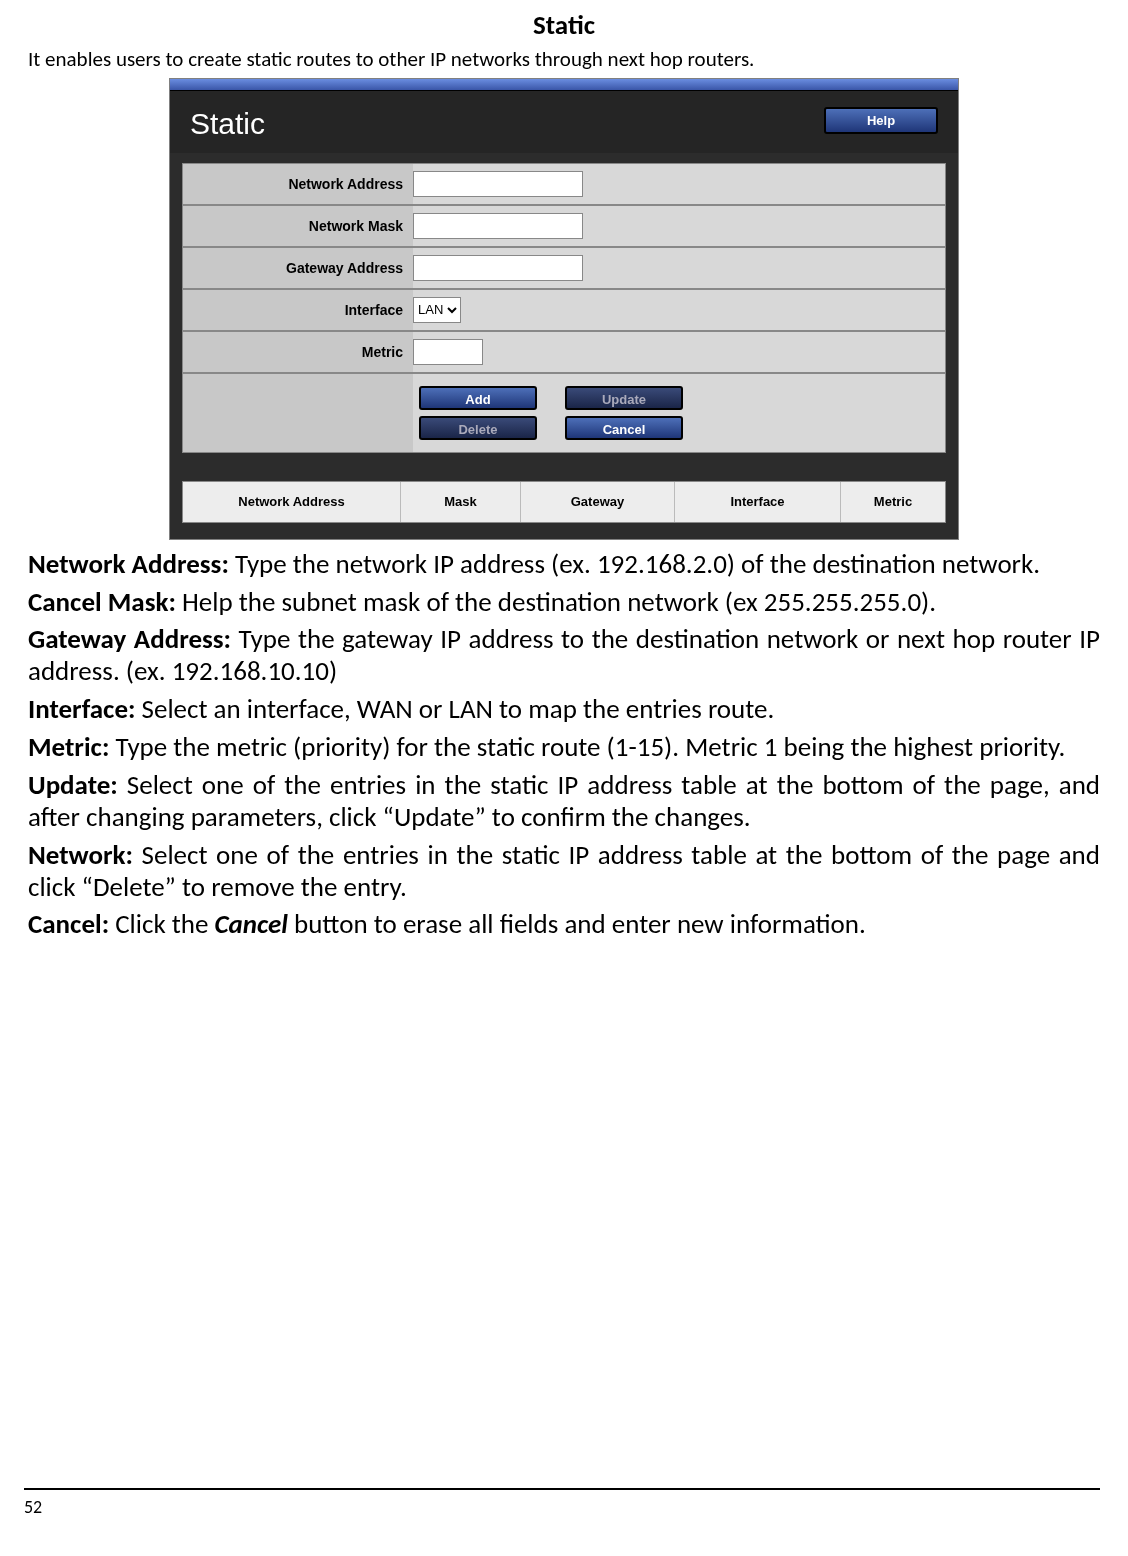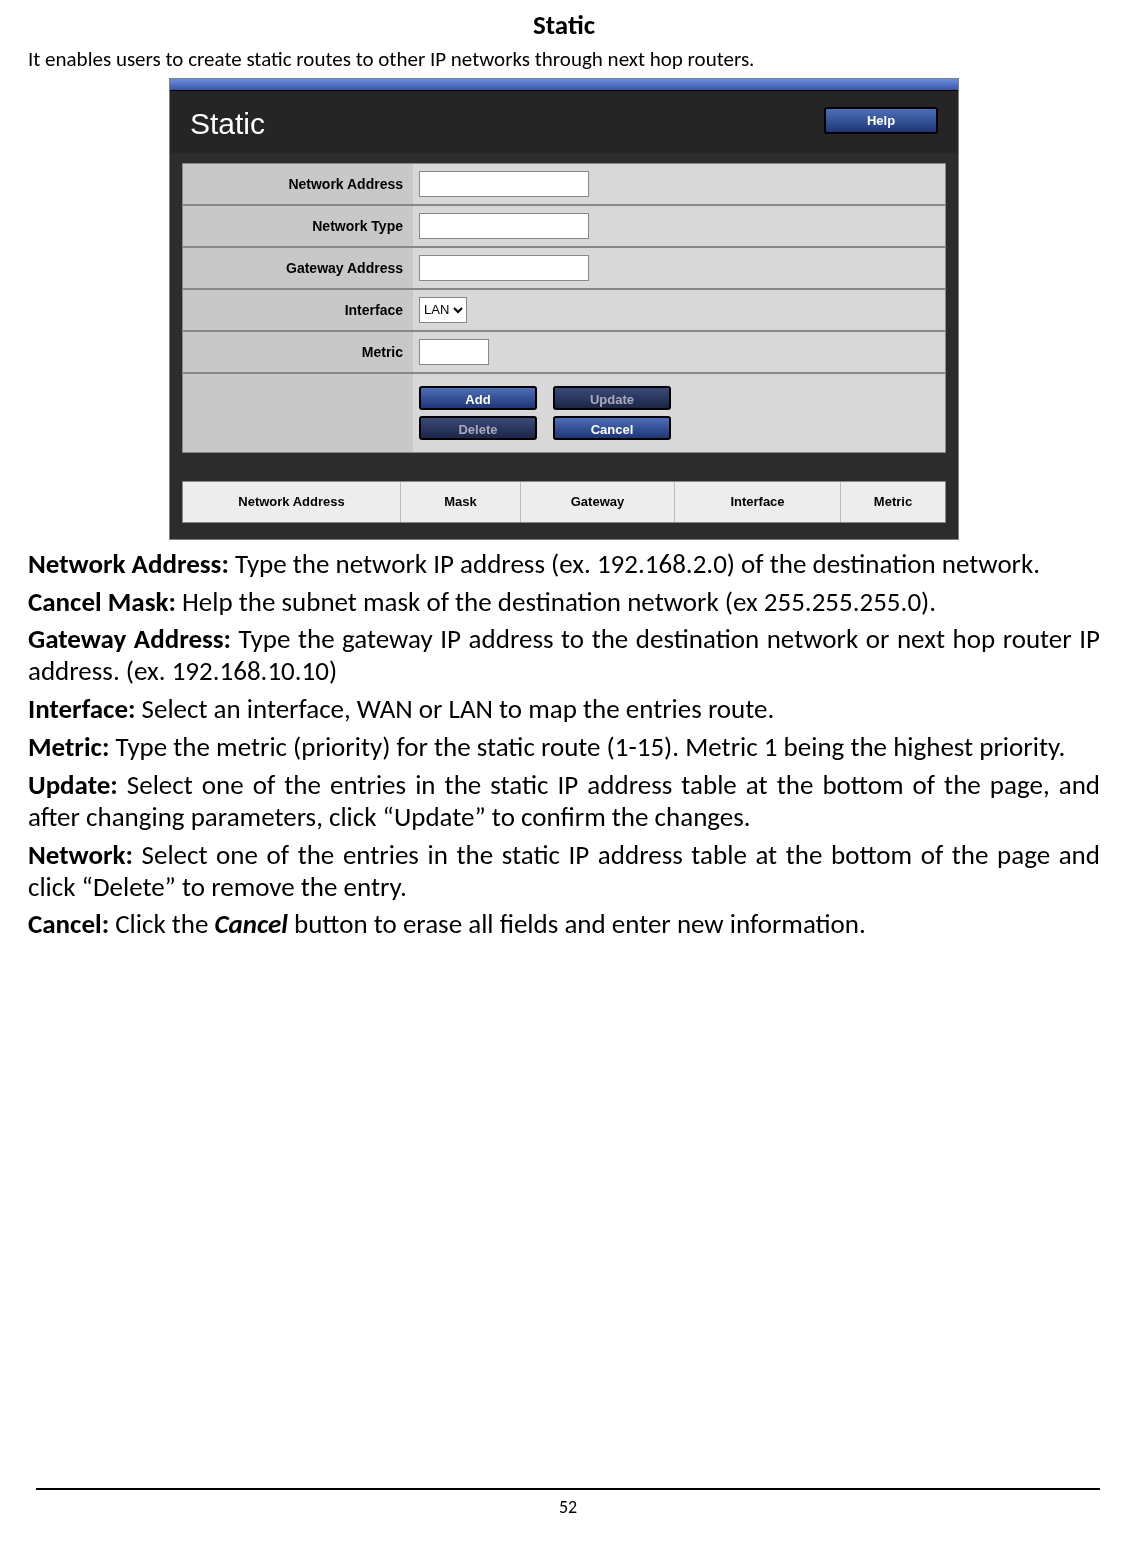--- a/index.html
+++ b/index.html
@@ -89,21 +89,20 @@
       display: flex;
       align-items: center;
       justify-content: flex-end;
       background: #c8c8c8;
     }
     .form-row-input {
       flex: 1;
       background: #d8d8d8;
       display: flex;
       align-items: center;
-      padding-left: 6px;
     }
     .text-input {
       width: 170px;
       height: 26px;
       border: 1px solid #888;
       background: #fff;
       font-size: 13px;
       padding: 0 4px;
     }
     .text-input.short { width: 70px; }
@@ -128,21 +127,21 @@
     .button-row-cell {
       flex: 1;
       background: #d8d8d8;
       display: flex;
       flex-direction: column;
       justify-content: center;
       align-items: flex-start;
       padding-left: 6px;
       gap: 6px;
     }
-    .btn-pair { display: flex; gap: 16px; }
+    .btn-pair { display: flex; gap: 28px; }
     .table-area {
       background: #2c2c2c;
       padding: 24px 12px 16px 12px;
     }
     .data-table {
       width: 100%;
       background: #fff;
       border: 1px solid #888;
     }
     .data-table-header {
@@ -173,25 +172,24 @@
       font-size: 27px;
       text-align: justify;
       line-height: 1.18;
       margin-bottom: 6px;
     }
     .def b { font-weight: bold; }
     .def em { font-style: italic; font-weight: bold; }
     .footer {
       position: absolute;
       bottom: 38px;
-      left: 36px;
+      left: 24px;
       right: 28px;
       border-top: 2px solid #000;
       padding-top: 6px;
-      text-align: center;
       font-size: 18px;
     }
   </style>
 </head>
 <body>
 
 <div class="doc-title">Static</div>
 <div class="intro">It enables users to create static routes to other IP networks through next hop routers.</div>
 
 <div class="screenshot-wrap">
@@ -203,21 +201,21 @@
     </div>
 
     <div class="ui-form-area">
       <div class="form-row">
         <div class="form-row-label">Network Address</div>
         <div class="form-row-input">
             <input class="text-input" style="">
           </div>
       </div>
       <div class="form-row">
-        <div class="form-row-label">Network Type</div>
+        <div class="form-row-label">Network Mask</div>
         <div class="form-row-input">
             <input class="text-input" style="">
           </div>
       </div>
       <div class="form-row">
         <div class="form-row-label">Gateway Address</div>
         <div class="form-row-input">
             <input class="text-input" style="">
           </div>
       </div>

